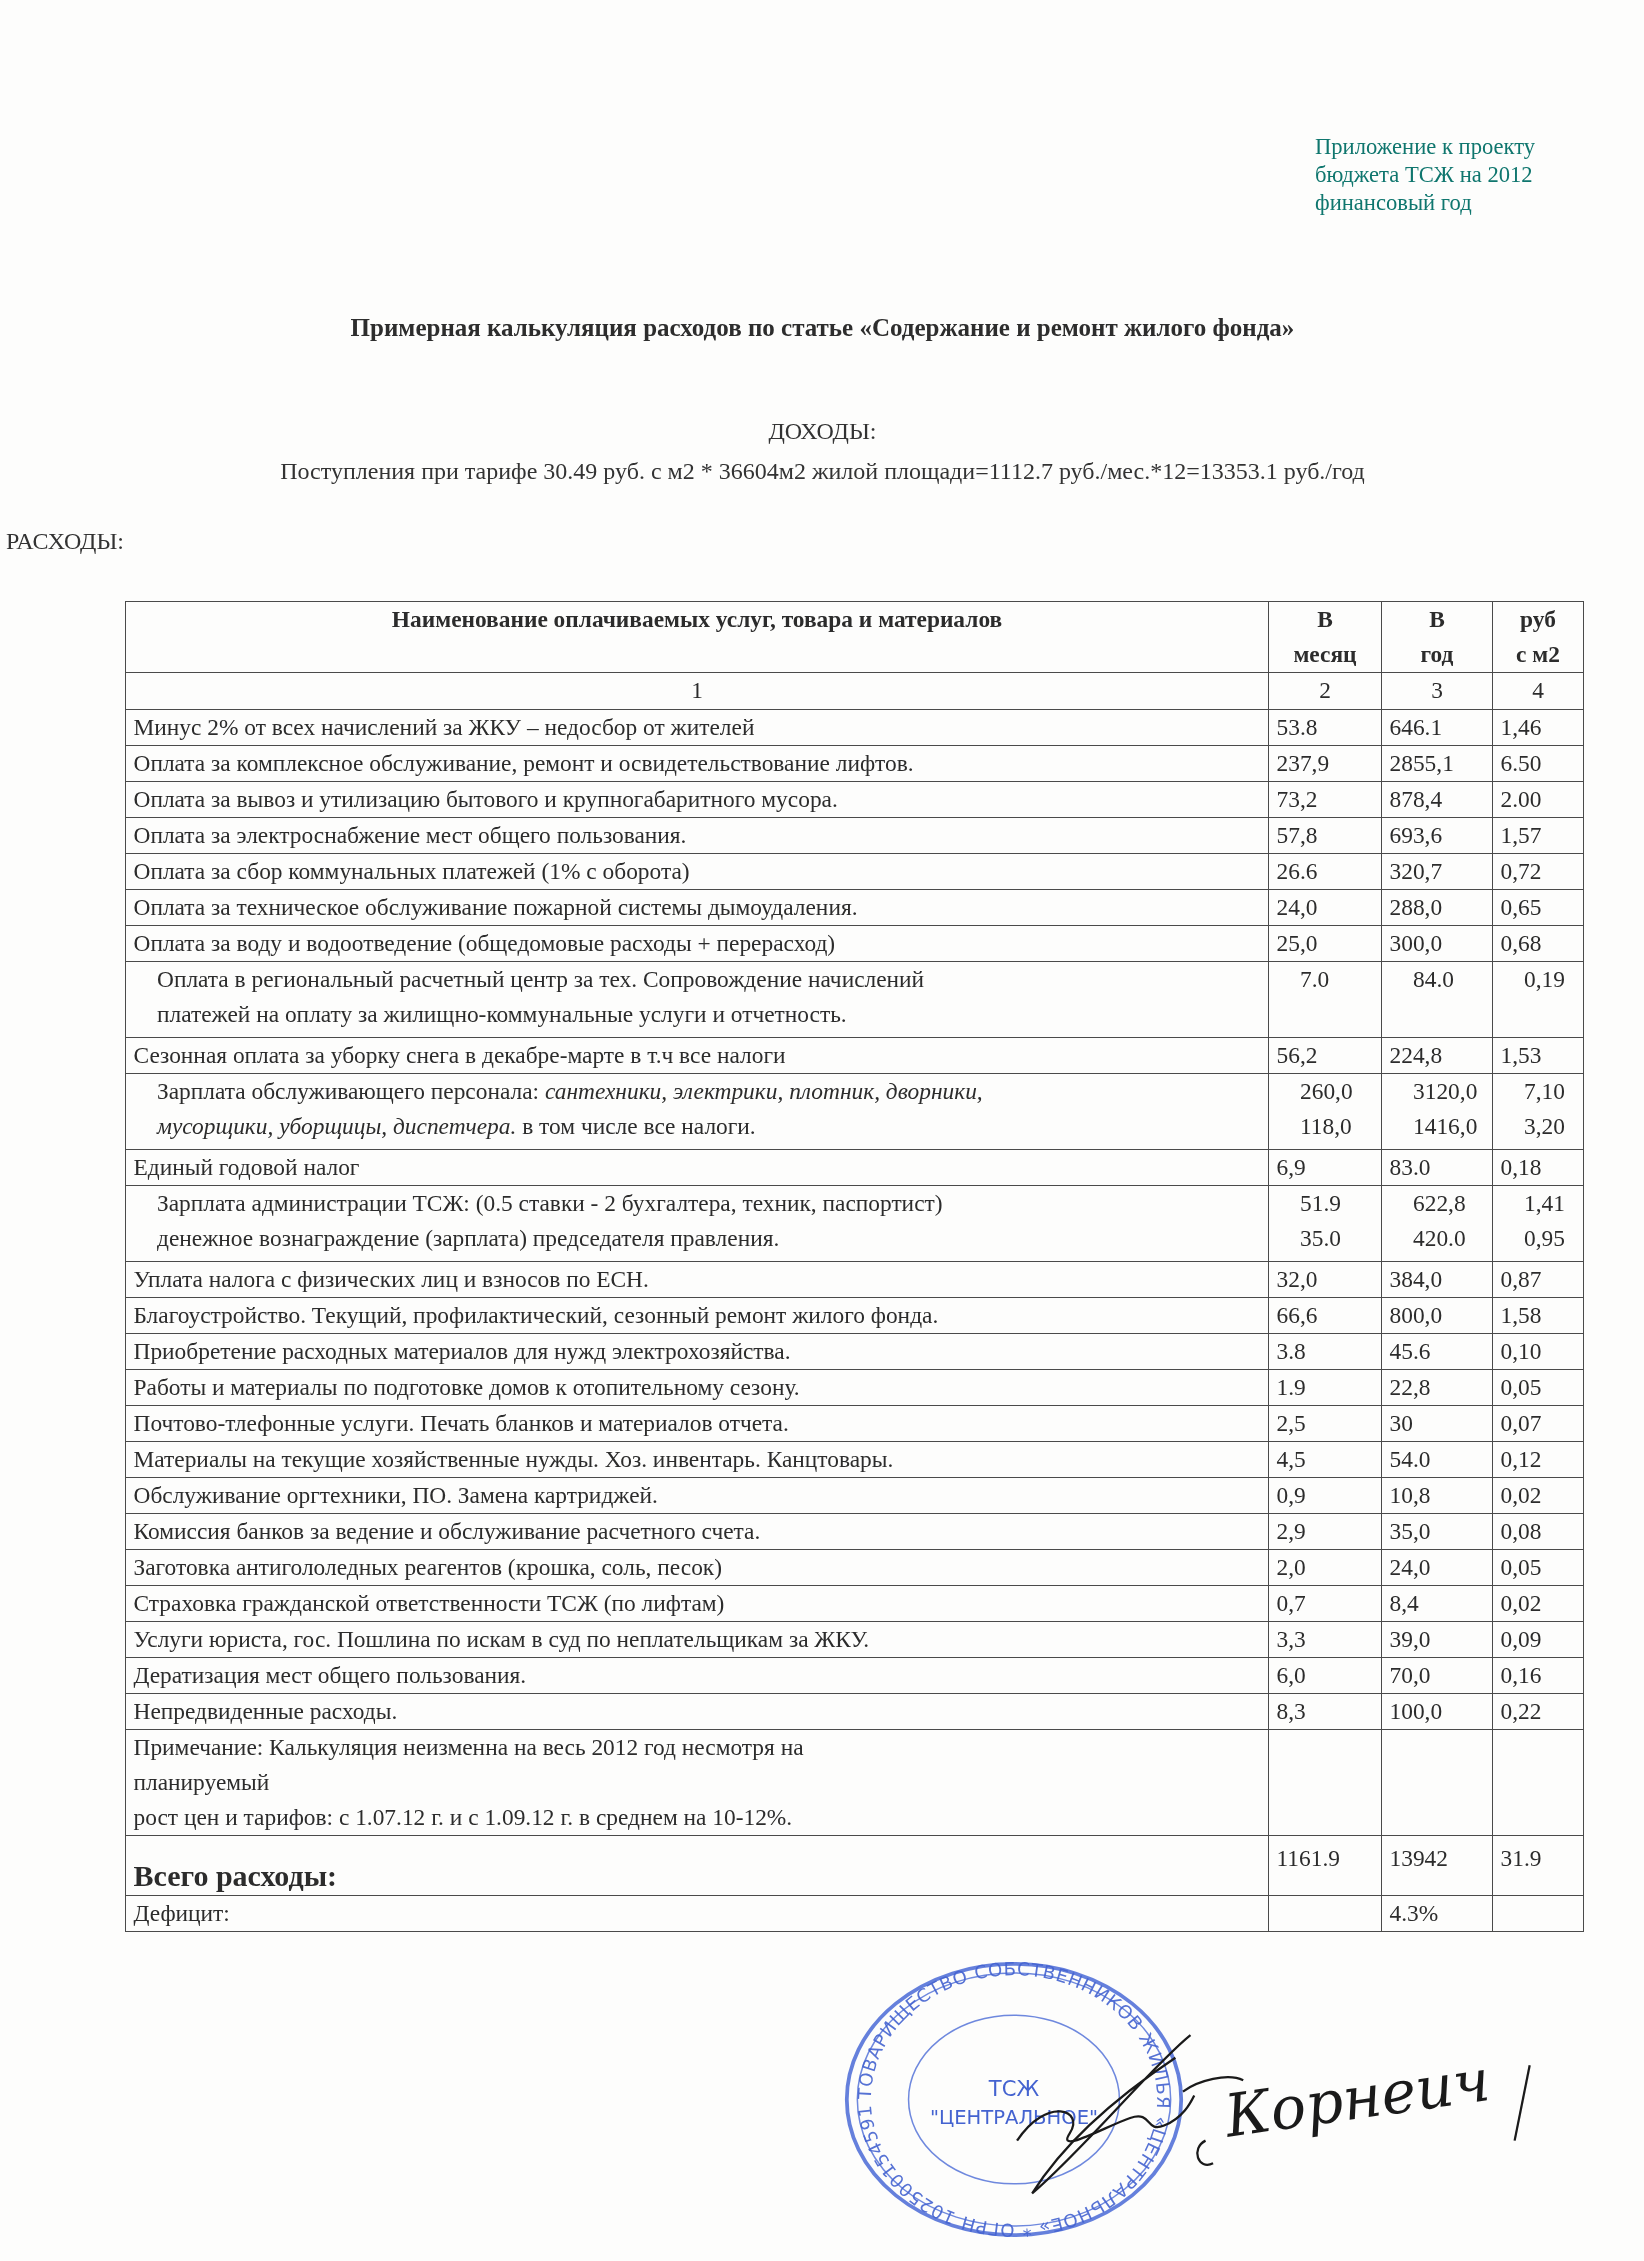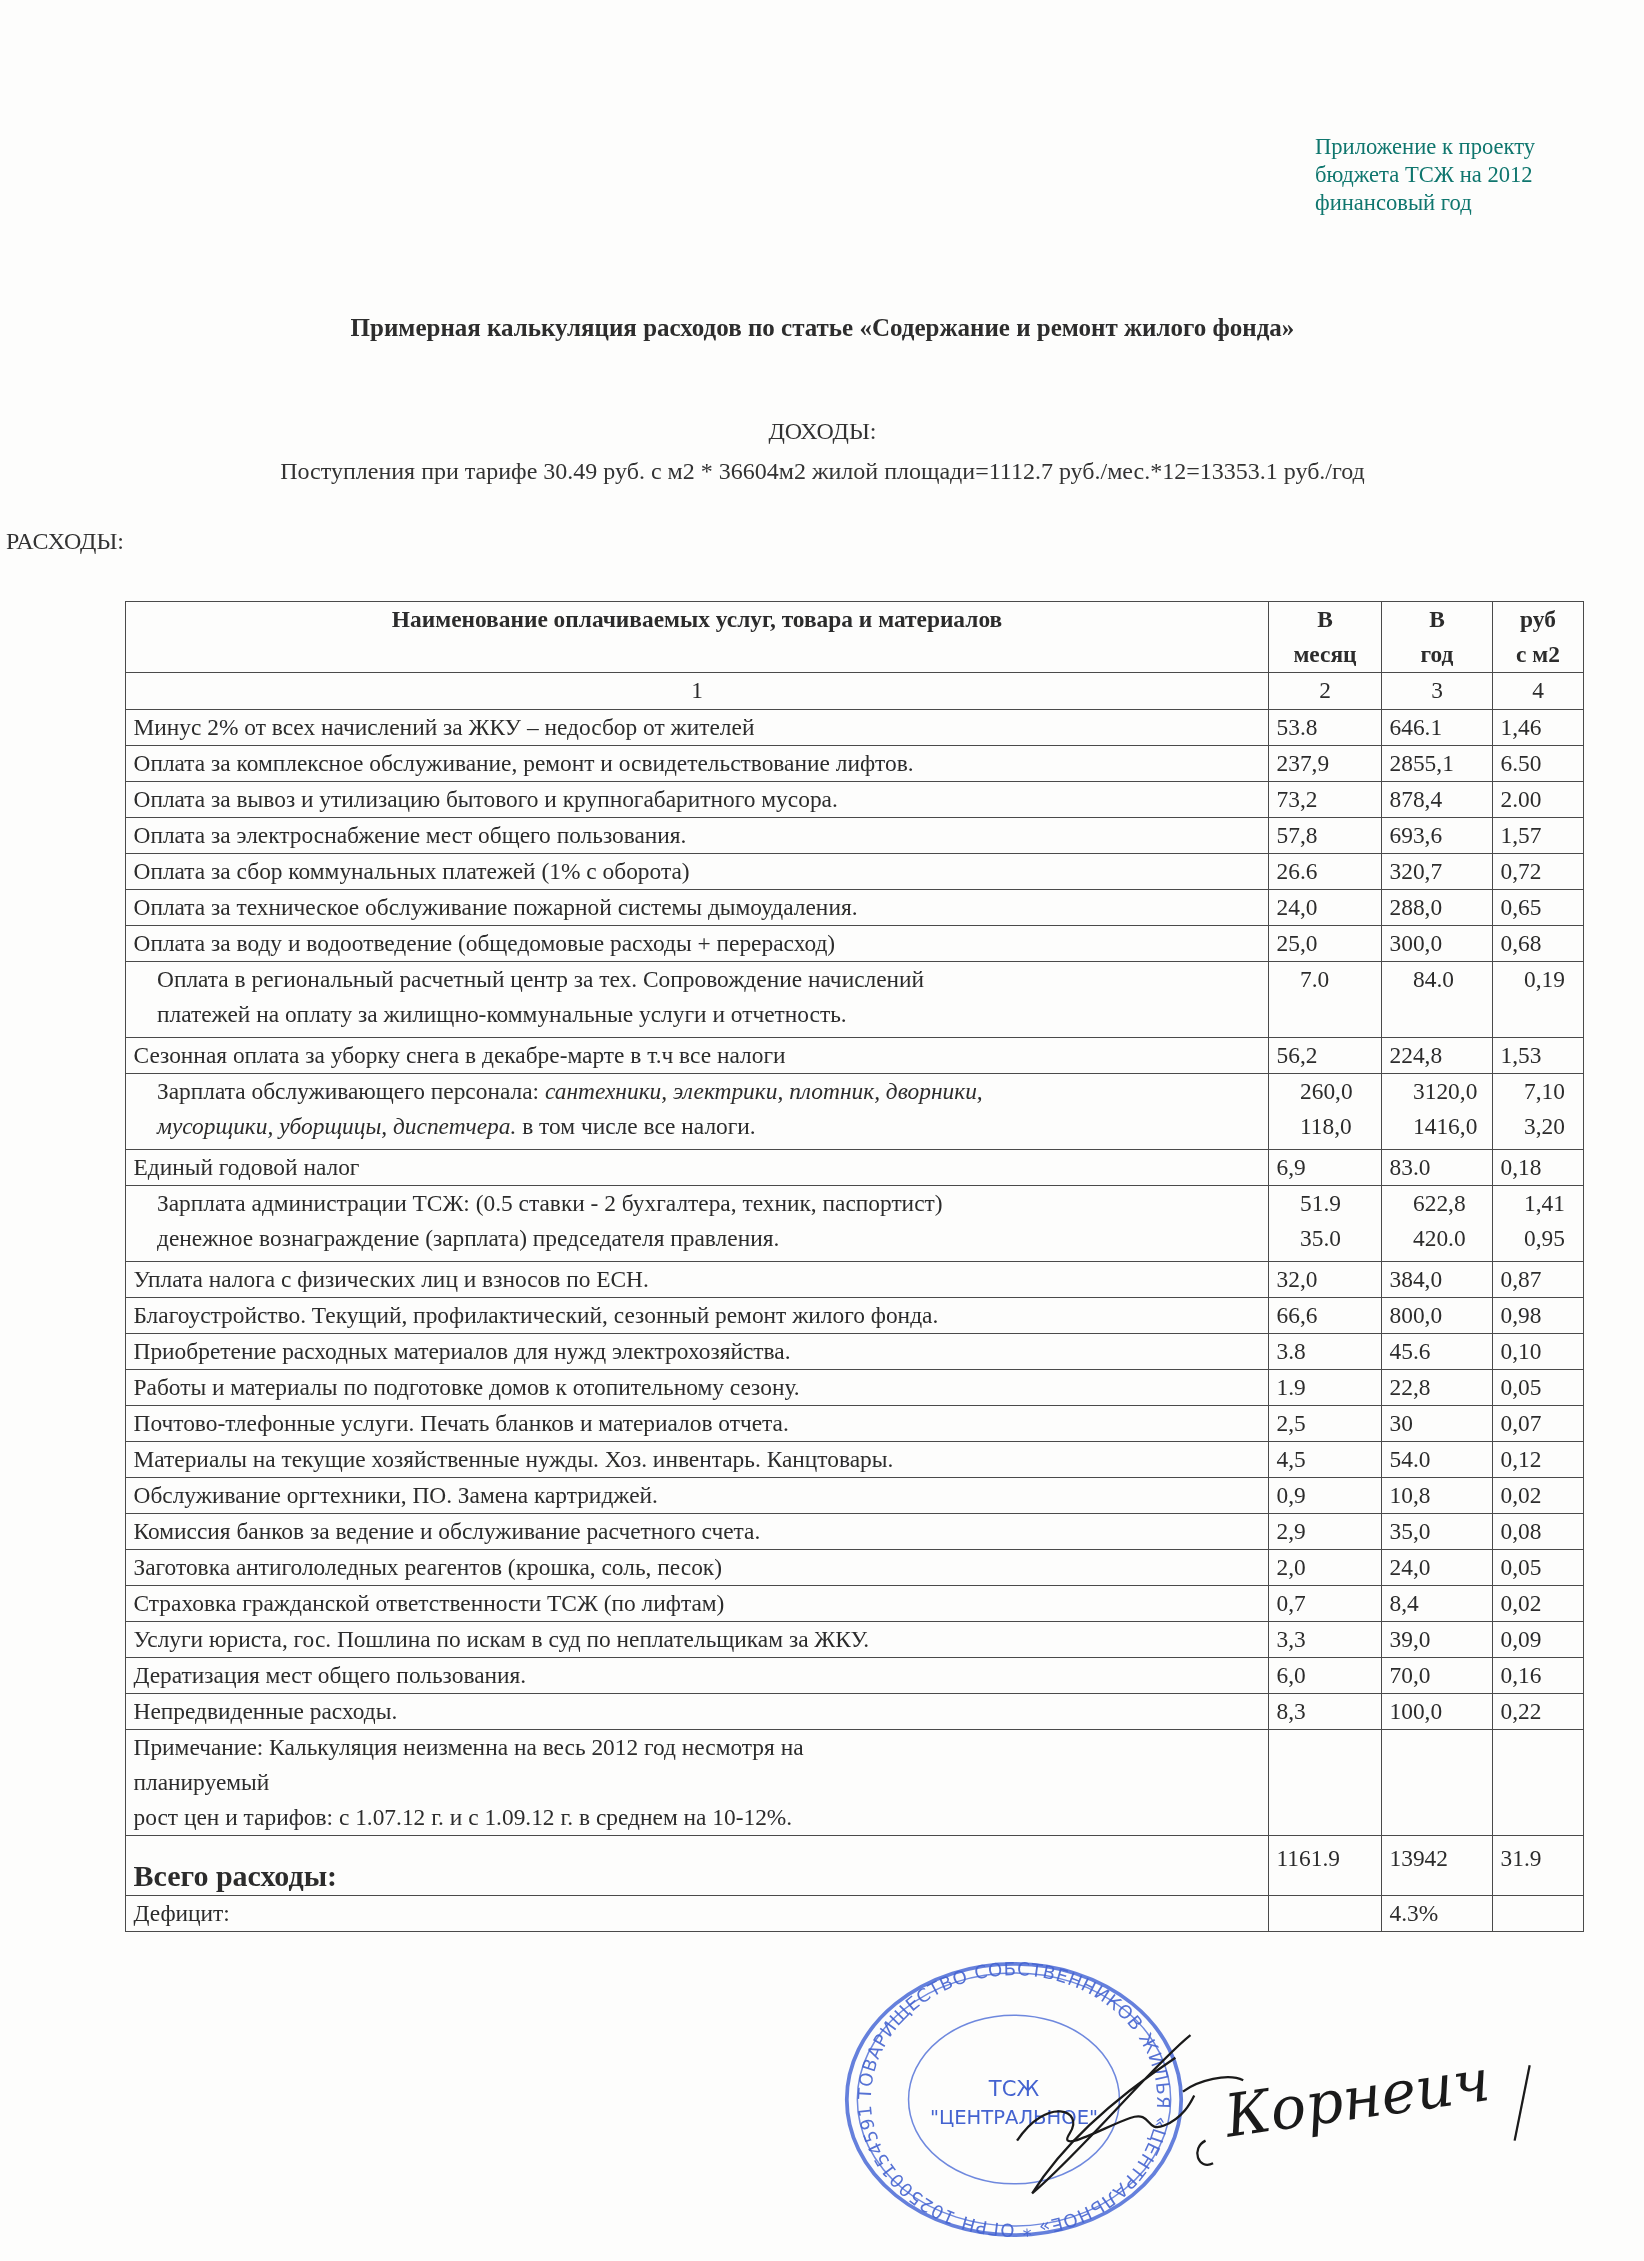--- a/index.html
+++ b/index.html
@@ -218,21 +218,21 @@
     <tr class="r1">
         <td class="name">Уплата налога с физических лиц и взносов по ЕСН.</td>
         <td class="v">32,0</td>
         <td class="v">384,0</td>
         <td class="v">0,87</td>
       </tr>
     <tr class="r1">
         <td class="name">Благоустройство. Текущий, профилактический, сезонный ремонт жилого фонда.</td>
         <td class="v">66,6</td>
         <td class="v">800,0</td>
-        <td class="v">0,98</td>
+        <td class="v">1,58</td>
       </tr>
     <tr class="r1">
         <td class="name">Приобретение расходных материалов для нужд электрохозяйства.</td>
         <td class="v">3.8</td>
         <td class="v">45.6</td>
         <td class="v">0,10</td>
       </tr>
     <tr class="r1">
         <td class="name">Работы и материалы по подготовке домов к отопительному сезону.</td>
         <td class="v">1.9</td>

